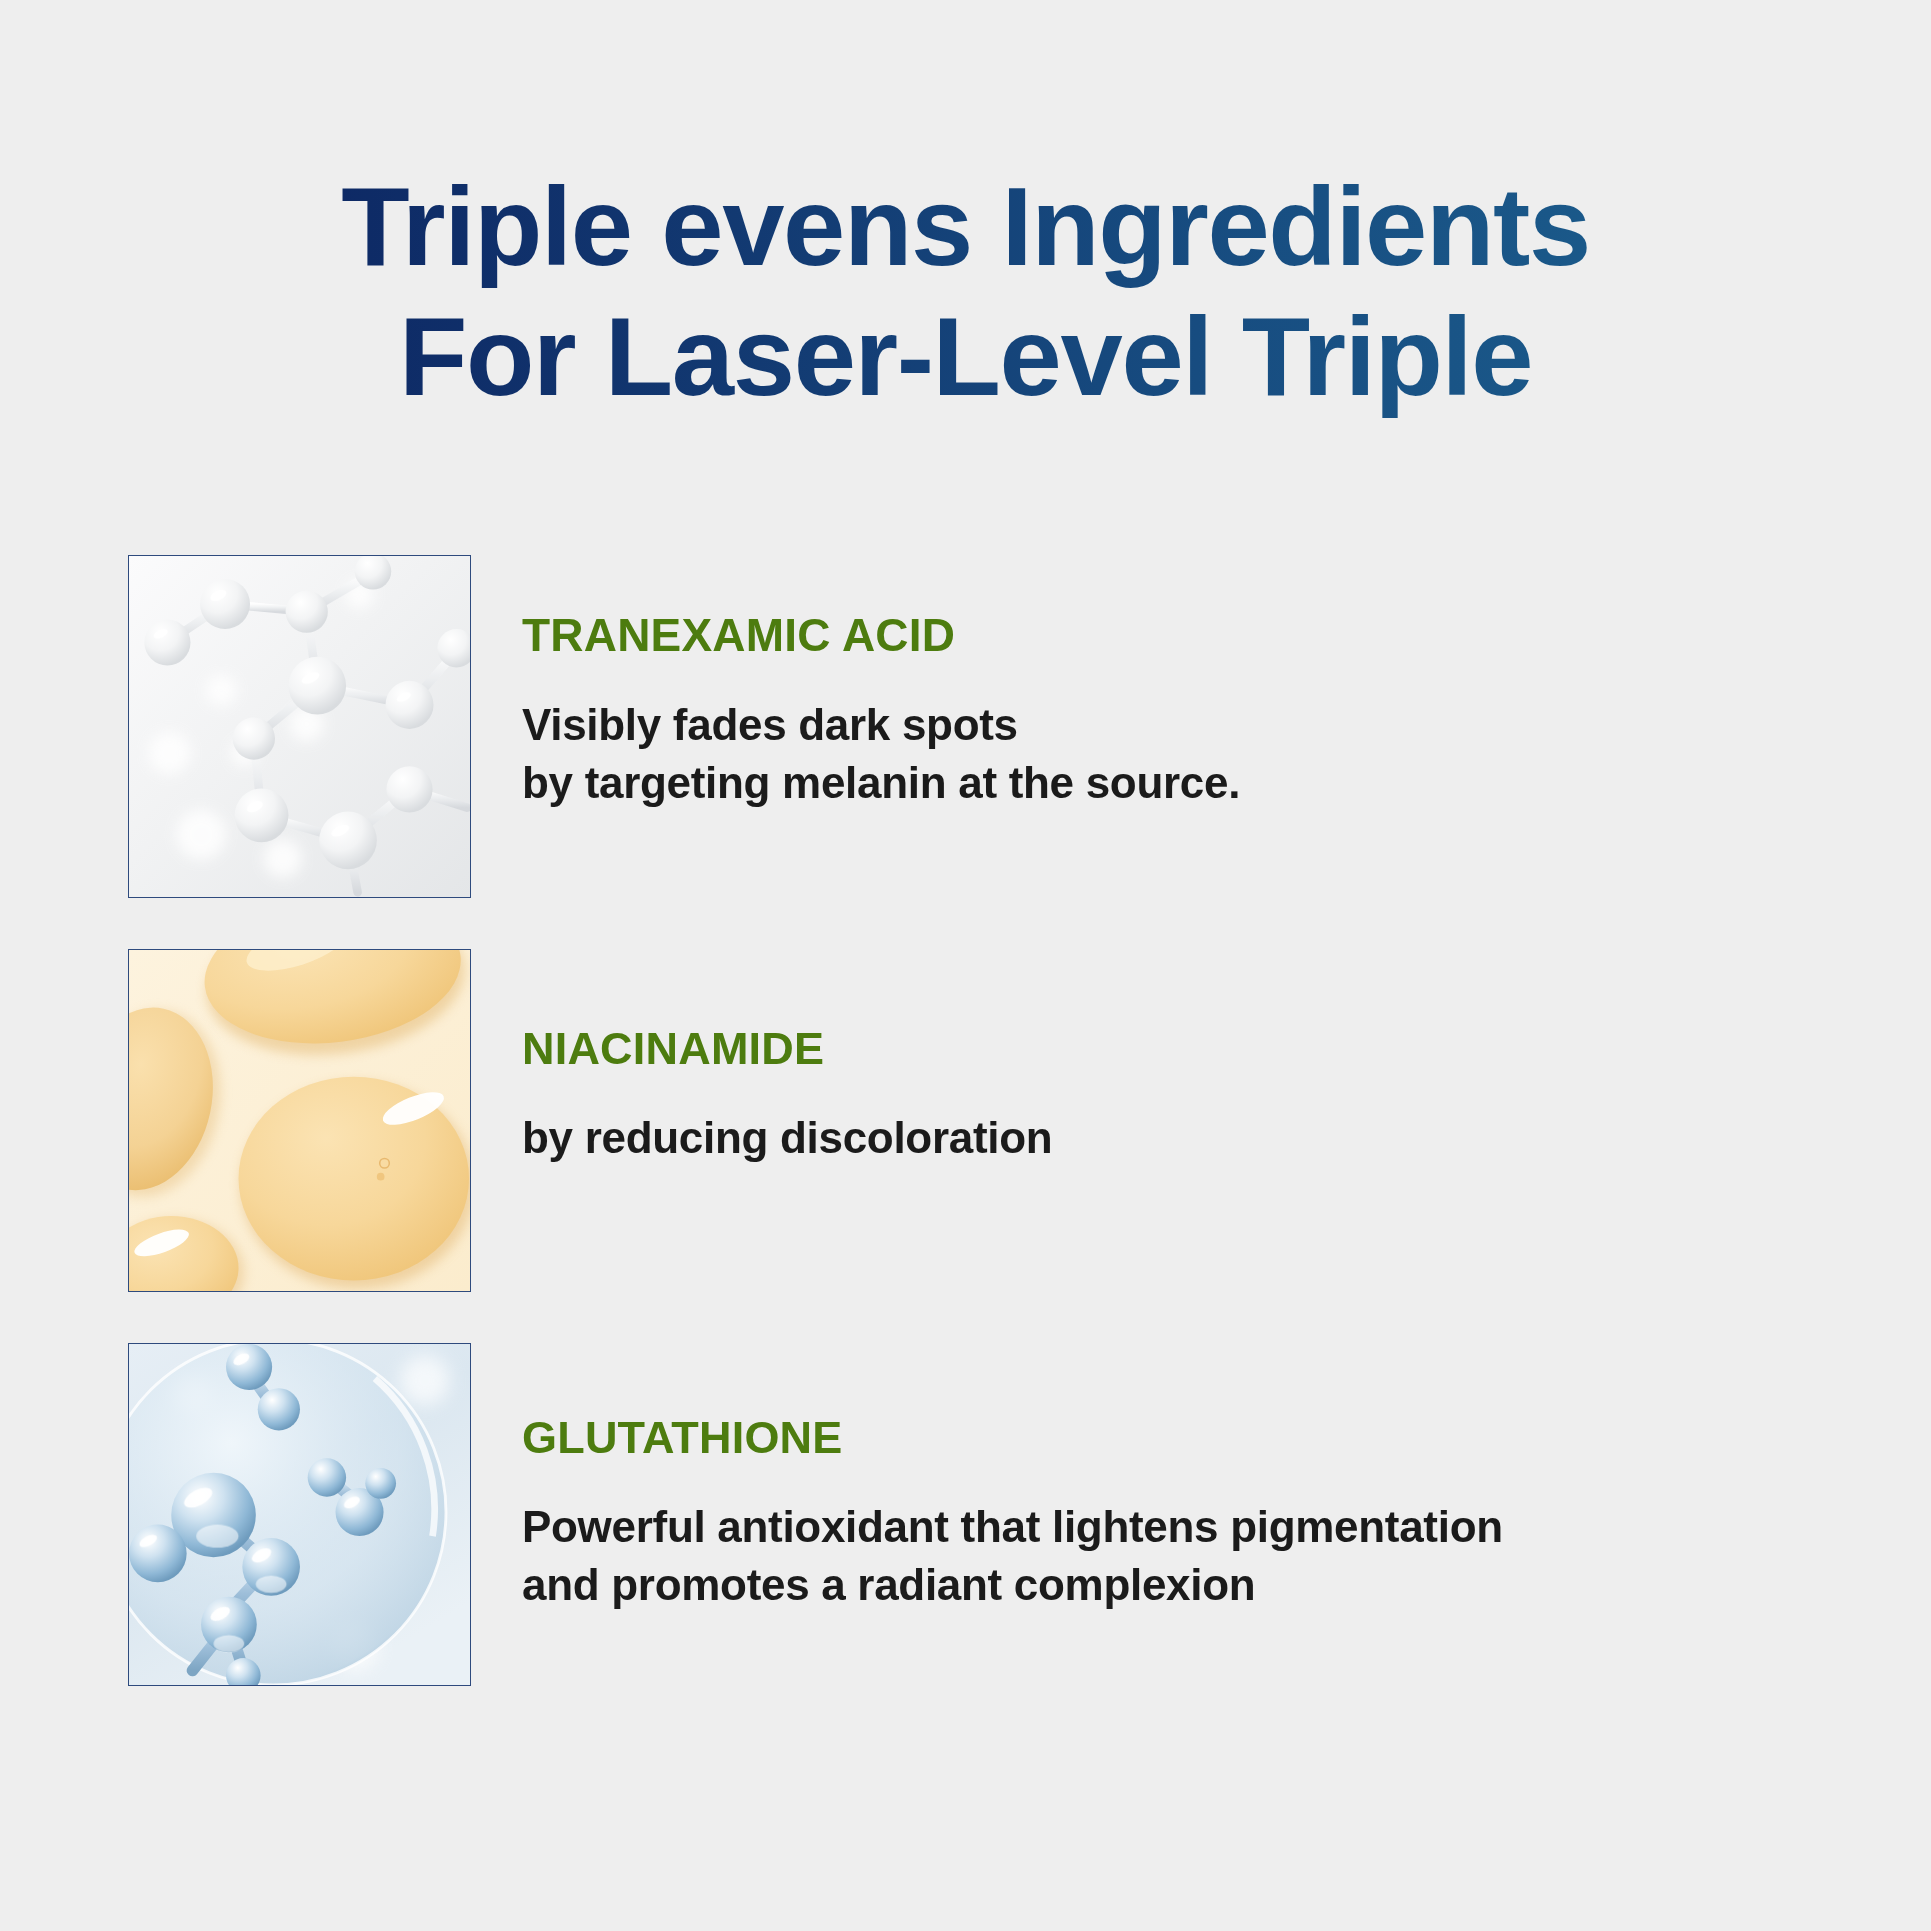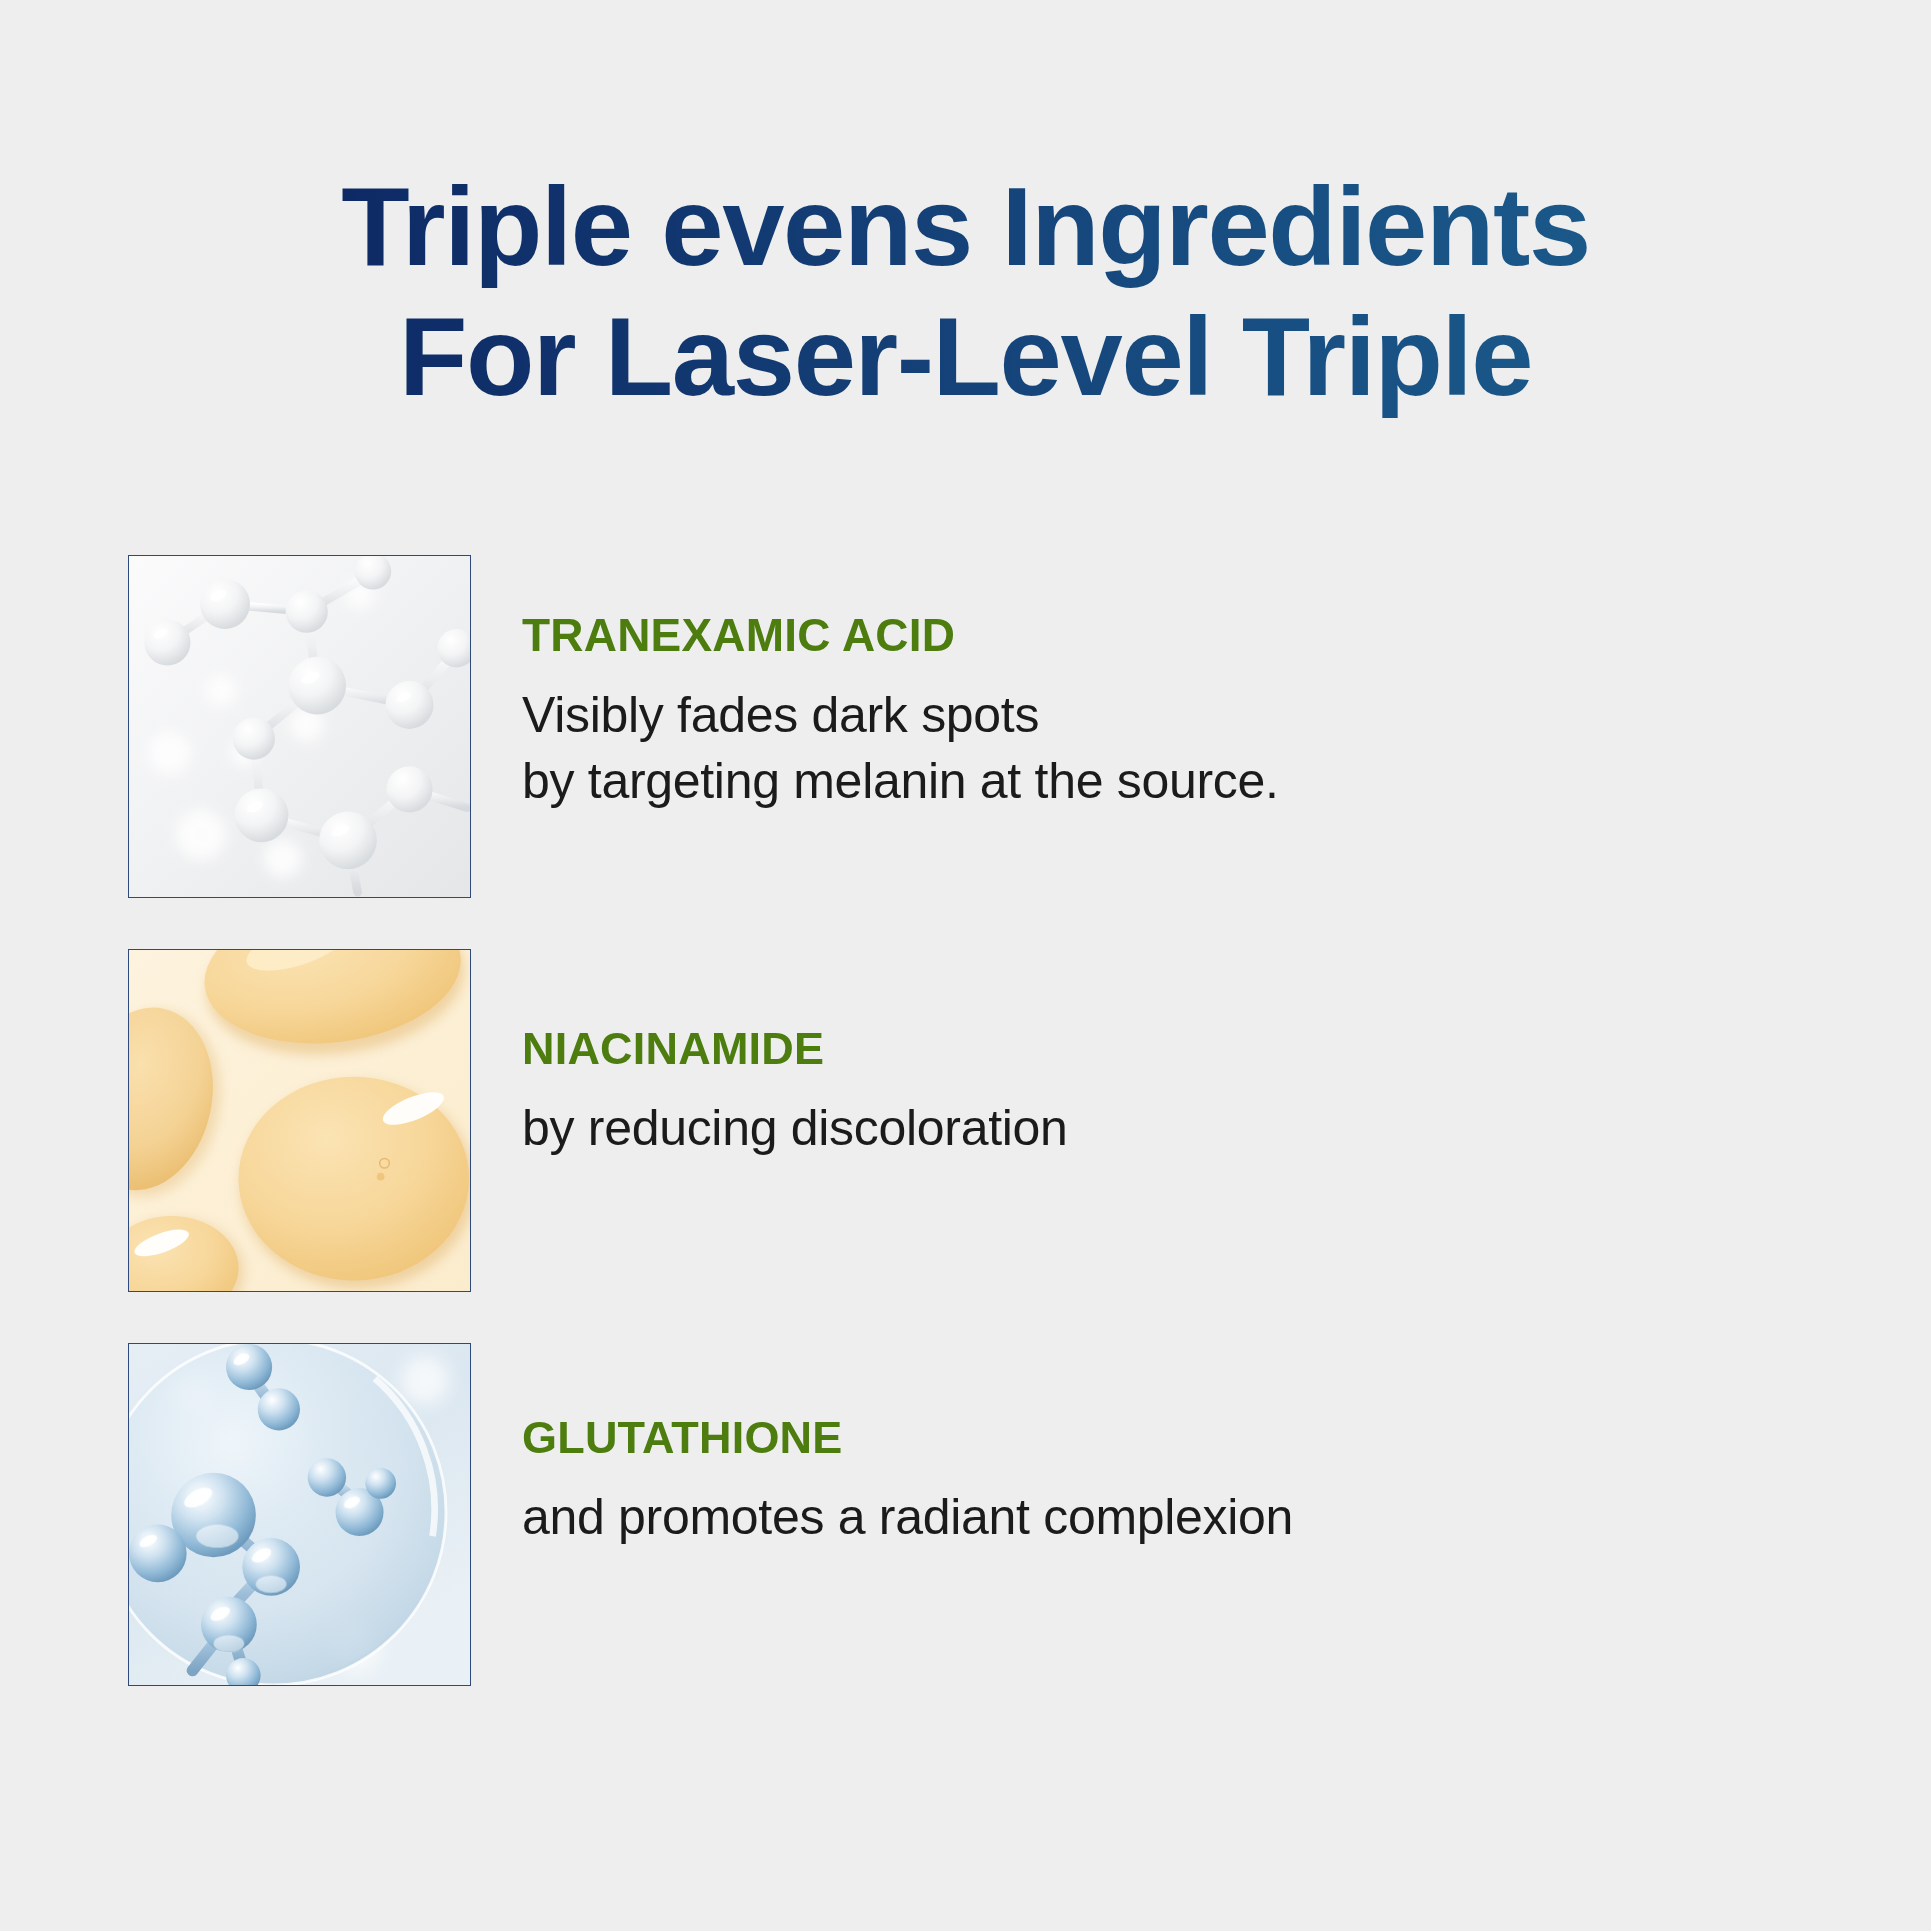--- a/index.html
+++ b/index.html
@@ -71,23 +71,23 @@
 
   .row-title {
     font-size:46px;
     font-weight:700;
     color:#4d7c0f;
     letter-spacing:0.2px;
     line-height:1.1;
     white-space:nowrap;
   }
   .row-desc {
-    margin-top:21px;
-    font-size:50px;
-    font-weight:400;
+    margin-top:35px;
+    font-size:44px;
+    font-weight:700;
     color:#1b1b1b;
     line-height:1.32;
     letter-spacing:-0.3px;
   }
   .row-desc .dl { display:block; white-space:nowrap; }
 
   
   .row-1 .row-text { padding-top:55px; }
   .row-2 .row-text { padding-top:75px; }
   .row-3 .row-text { padding-top:70px; }
@@ -320,20 +320,21 @@
           <g fill="#ffffff" opacity="0.55">
             <ellipse cx="92" cy="200" rx="22" ry="12"></ellipse>
             <ellipse cx="148" cy="250" rx="16" ry="9"></ellipse>
             <ellipse cx="104" cy="312" rx="16" ry="9"></ellipse>
           </g>
         </svg>
       </div>
       <div class="row-text">
         <div class="row-title">GLUTATHIONE</div>
         <div class="row-desc">
+          <span class="dl">Powerful antioxidant that lightens pigmentation</span>
           <span class="dl">and promotes a radiant complexion</span>
         </div>
       </div>
     </div>
 
   </div>
 </div>
 
 
 </body></html>

